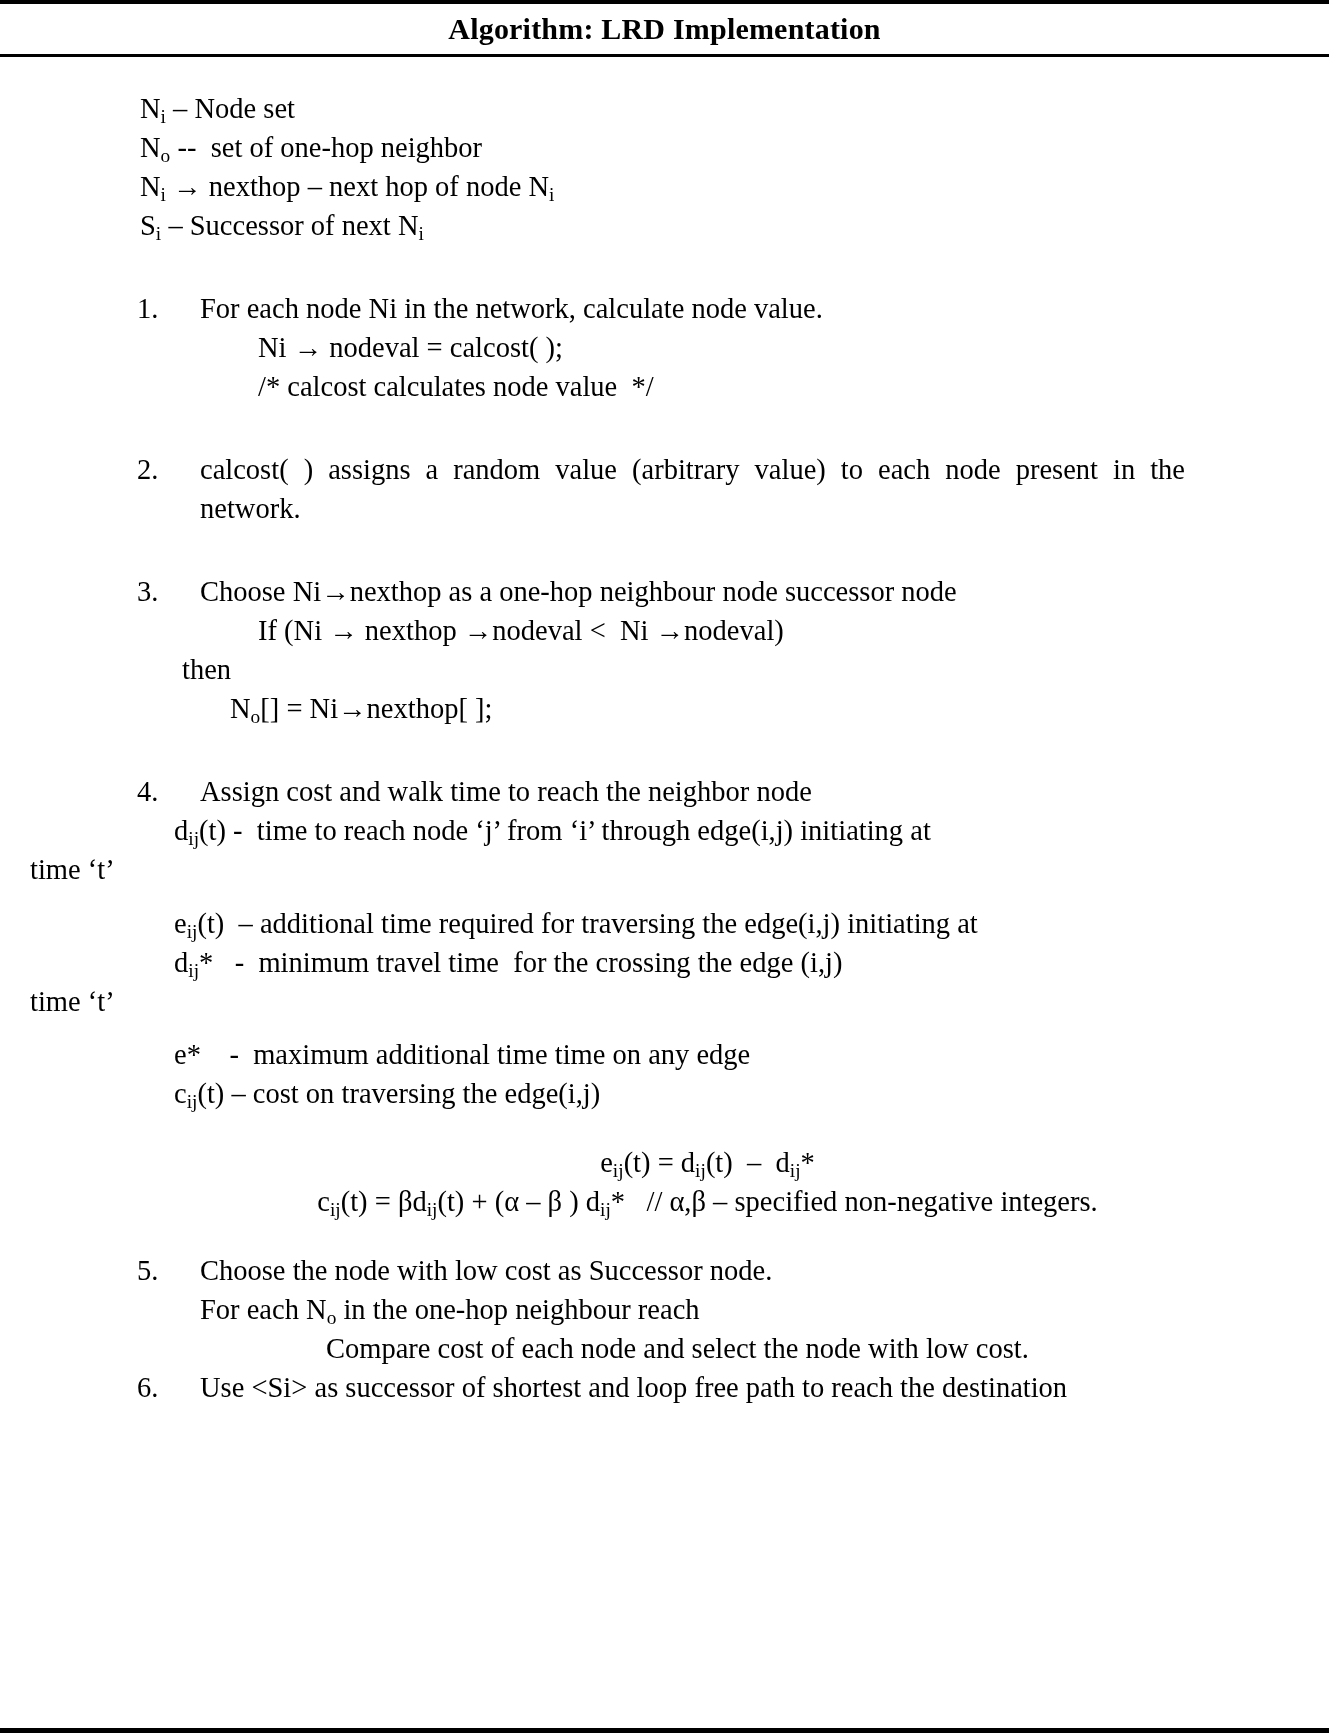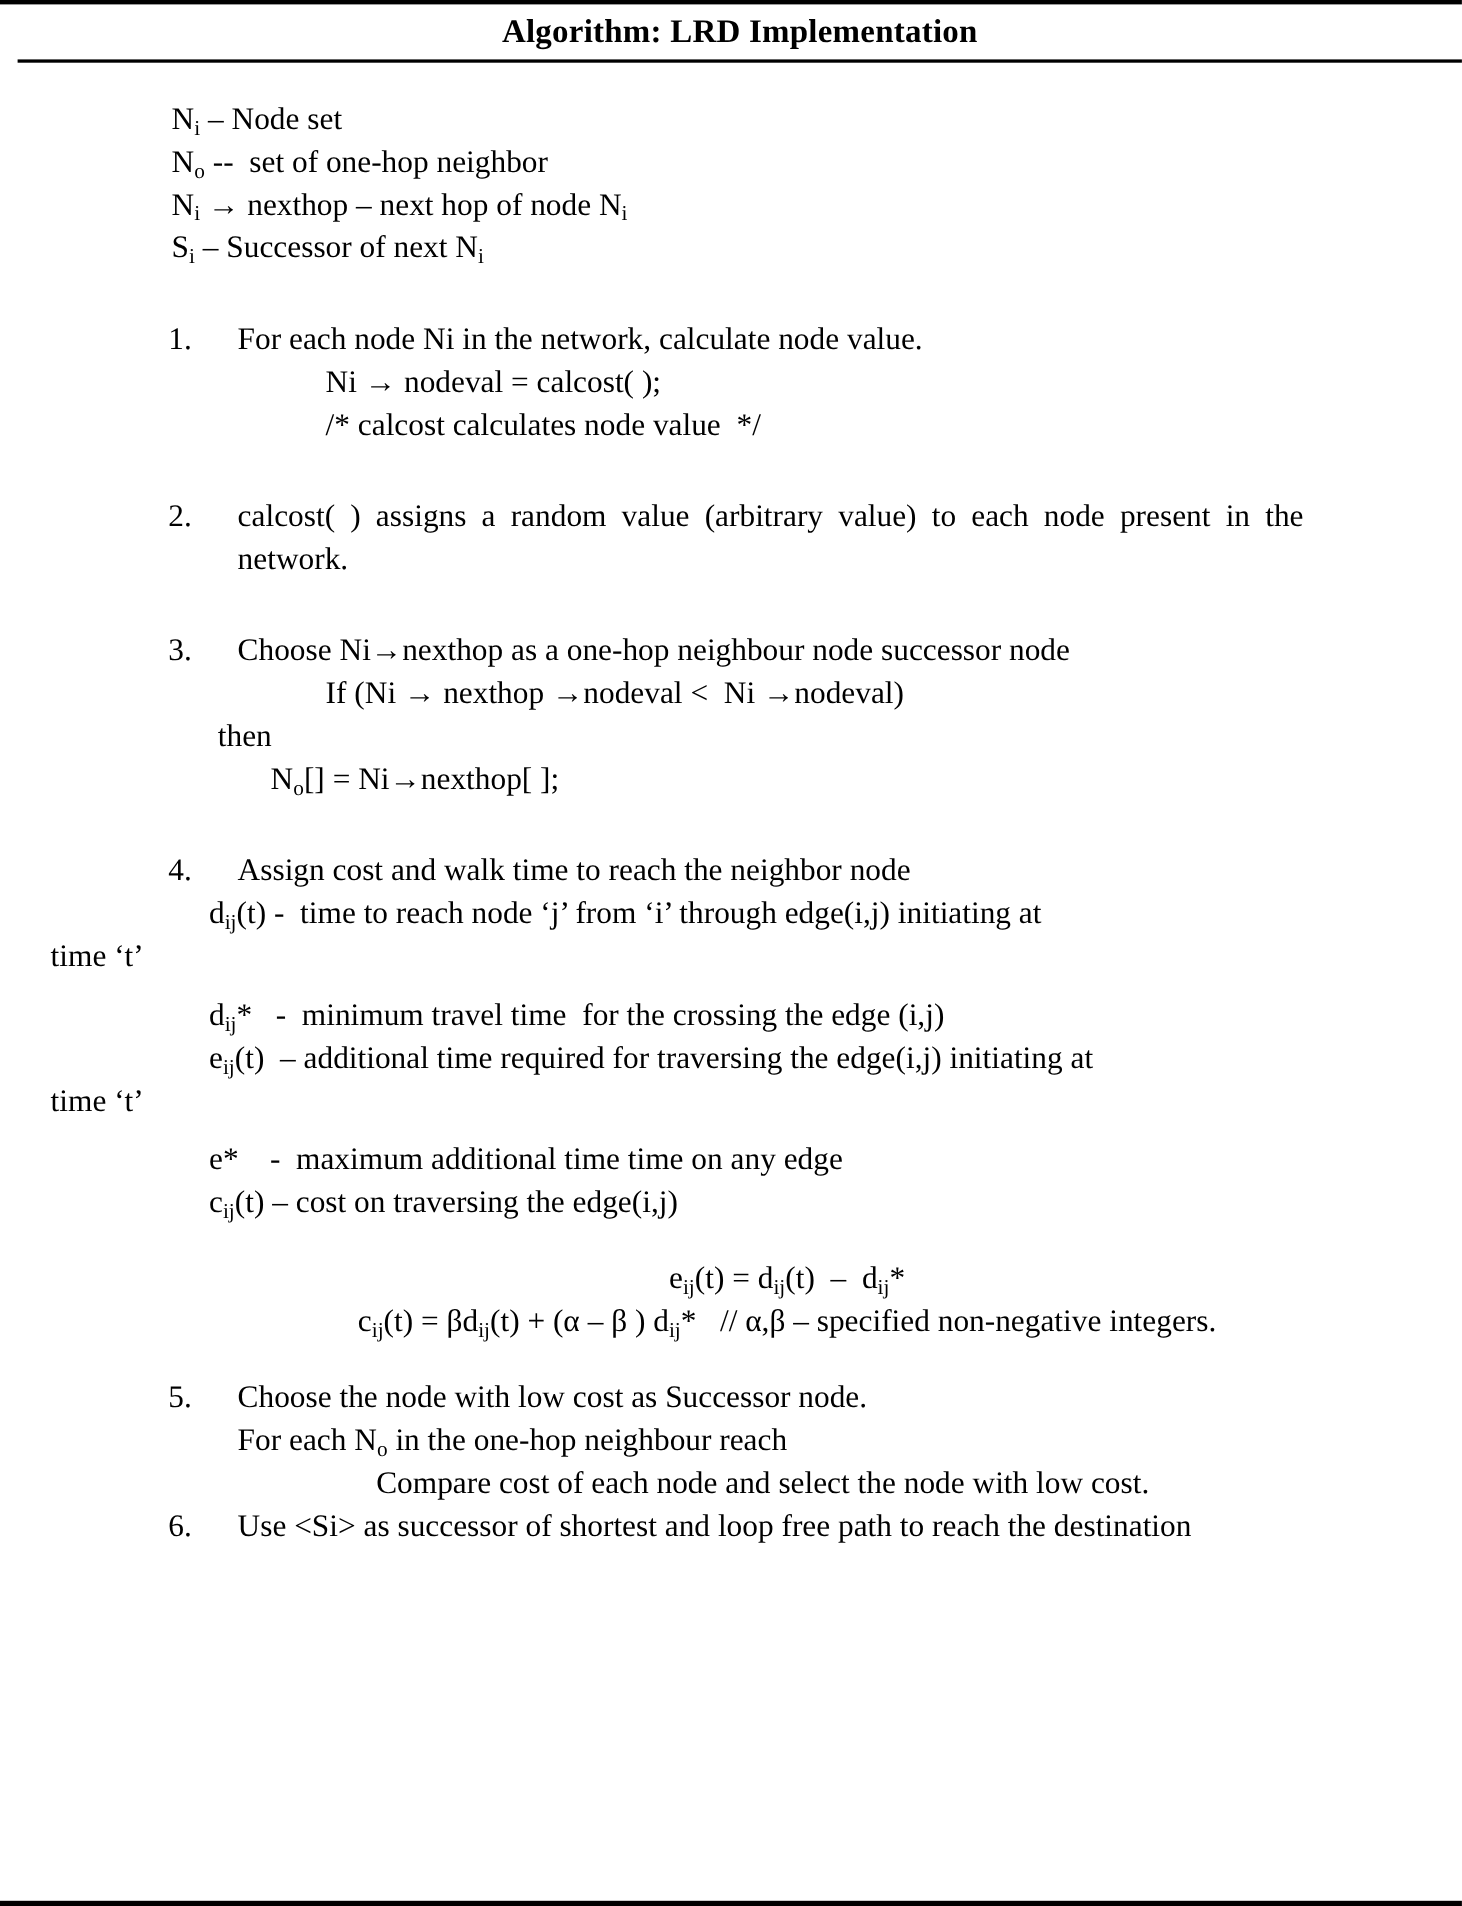--- a/index.html
+++ b/index.html
@@ -18,21 +18,20 @@
 
   .algorithm-box {
     position: absolute;
     left: 0;
     top: 0;
     width: 1329px;
     height: 1733px;
     box-sizing: border-box;
     border-top: 4px solid #000;
     border-bottom: 5px solid #000;
-    padding-left: 16px;
   }
 
   .algo-title {
     text-align: center;
     font-weight: bold;
     font-size: 30px;
     line-height: 1.0;
     padding-top: 10px;
     padding-bottom: 6px;
     letter-spacing: 0.2px;
@@ -76,21 +75,21 @@
     text-align: justify;
     text-justify: inter-word;
   }
   .step-text.nojust { text-align: left; }
 
   .gap-sm { height: 14px; }
   .gap-md { height: 30px; }
   .gap-lg { height: 44px; }
 
   
-  .sub1 { margin-left: 80px; white-space: pre; }
+  .sub1 { margin-left: 58px; white-space: pre; }
   .sub-then { margin-left: -18px; white-space: pre; }
   .sub-no  { margin-left: 30px; white-space: pre; }
 
   
   .symline {
     margin-left: -26px;
     white-space: pre;
   }
 
   .formula {
@@ -159,23 +158,23 @@
 
     <div class="step relbox">
       <span class="step-num">4.</span>
       <div class="step-text nojust">Assign cost and walk time to reach the neighbor node</div>
 
       <div class="symline">d<sub>ij</sub><span>(t)</span><span> -  </span><span>time to reach node ‘j’ from ‘i’ through edge(i,j) initiating at</span></div>
       <div class="symline" style="margin-left:-170px">time ‘t’</div>
 
       <div class="gap-sm"></div>
 
+      <div class="symline">e<sub>ij</sub><span>(t)</span><span>  – </span><span>additional time required for traversing the edge(i,j) initiating at</span></div>
+
       <div class="symline">d<sub>ij</sub><span>*</span><span>   -  </span><span>minimum travel time  for the crossing the edge (i,j)</span></div>
-
-      <div class="symline">e<sub>ij</sub><span>(t)</span><span>  – </span><span>additional time required for traversing the edge(i,j) initiating at</span></div>
       <div class="symline" style="margin-left:-170px">time ‘t’</div>
 
       <div class="gap-sm"></div>
 
       <div class="symline">e<span>*</span><span>    -  </span><span>maximum additional time time on any edge</span></div>
 
       <div class="symline">c<sub>ij</sub><span>(t)</span><span> – </span><span>cost on traversing the edge(i,j)</span></div>
 
       <div class="gap-md"></div>
 

